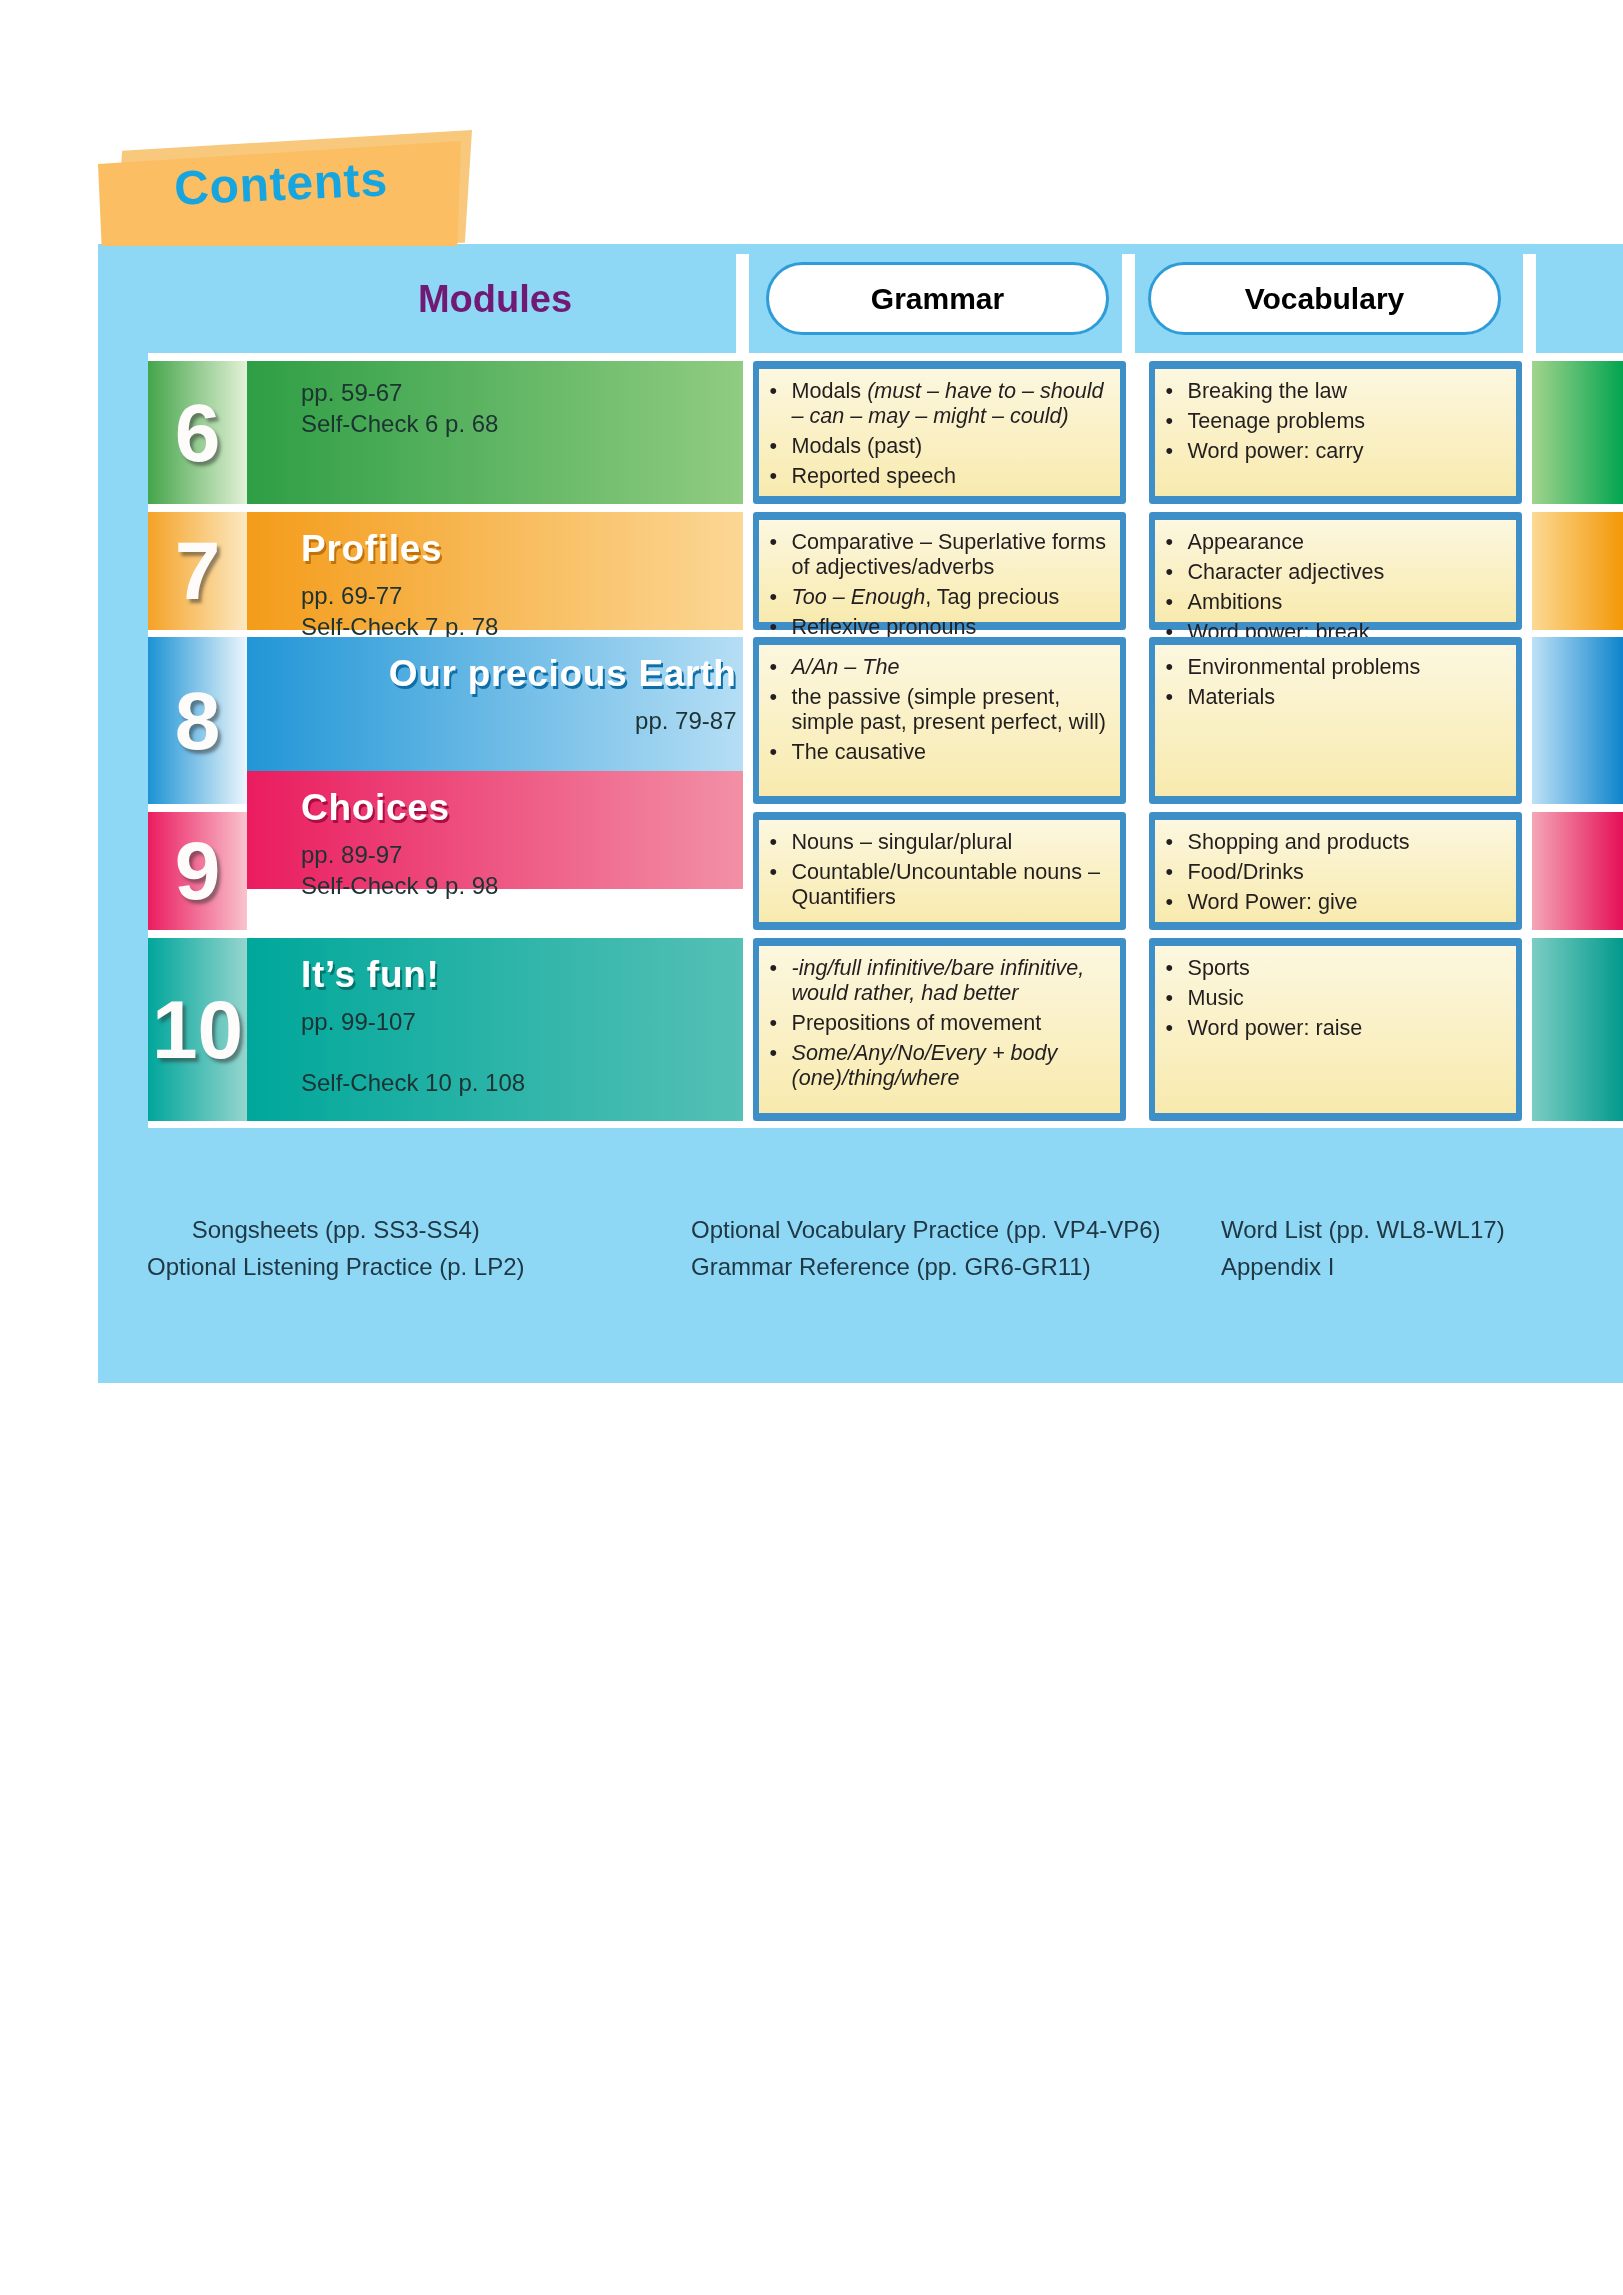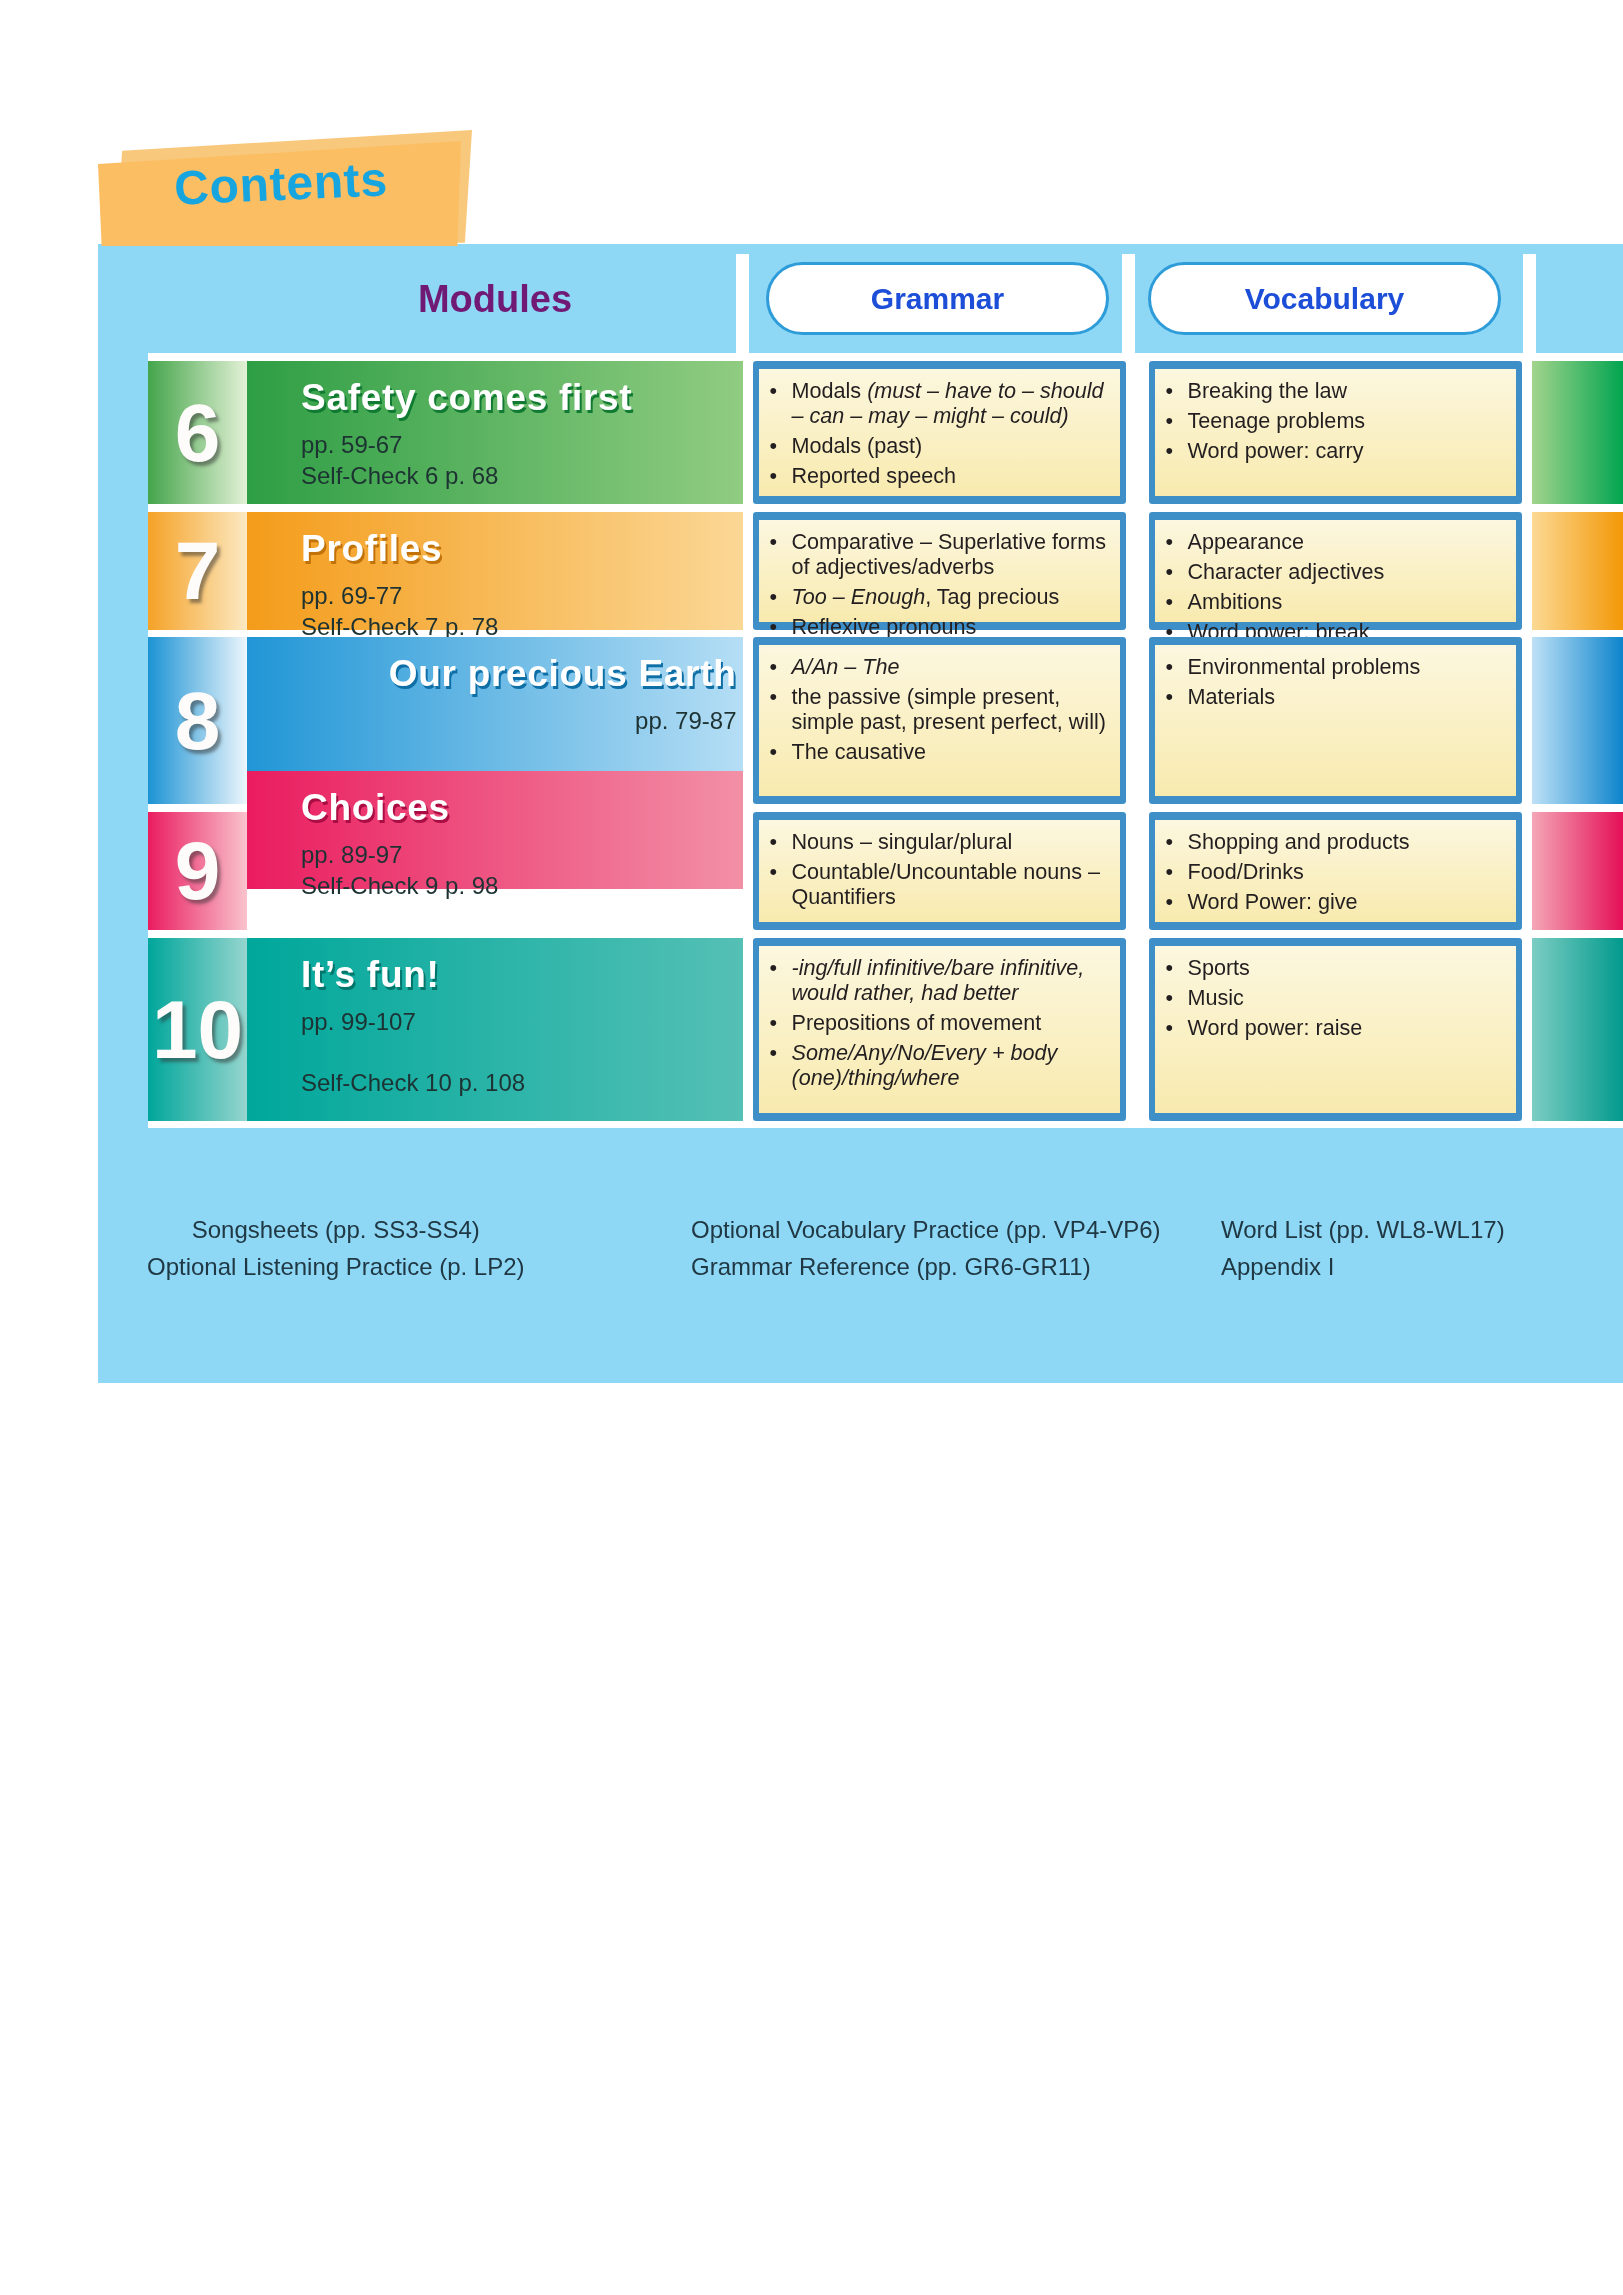--- a/index.html
+++ b/index.html
@@ -19,21 +19,21 @@
                   font-size:48px;font-weight:bold;color:#17A5E0;
                   transform:rotate(-2.5deg);letter-spacing:0.7px;}
 
   
   .hgap{top:254px;height:99px;width:13px;background:#fff;}
   .hgap1{left:736px;} .hgap2{left:1122px;} .hgap3{left:1523px;}
   .modules-header{left:247px;top:278px;width:496px;text-align:center;
                   font-size:38px;font-weight:bold;color:#701a75;}
   .pill{top:262px;height:73px;background:#fff;border:3.3px solid #2E9CD8;
         border-radius:39px;display:flex;align-items:center;justify-content:center;
-        color:#1d4ed8;font-weight:bold;font-size:30px;box-sizing:border-box;}
+        color:#000000;font-weight:bold;font-size:30px;box-sizing:border-box;}
   .pill-grammar{left:766px;width:343px;}
   .pill-vocab{left:1148px;width:353px;}
 
   
   .table-bg{left:148px;top:353px;width:1476px;height:775px;background:#fff;}
   .cell{position:absolute;box-sizing:border-box;}
 
   .theme-green {--numg:linear-gradient(90deg,#44A54B,#E3F1D6);--titg:linear-gradient(90deg,#2E9E44,#90CC82);--strg:linear-gradient(90deg,#A2D48C,#00A44F);--sh:#117A32;}
   .theme-orange{--numg:linear-gradient(90deg,#F5A227,#FCE9C2);--titg:linear-gradient(90deg,#F49C1A,#FBD795);--strg:linear-gradient(90deg,#FCD994,#F39705);--sh:#C17209;}
   .theme-blue  {--numg:linear-gradient(90deg,#1C93D4,#ECF6FC);--titg:linear-gradient(90deg,#2196D6,#B5DEF5);--strg:linear-gradient(90deg,#BEE1F7,#0B83CB);--sh:#0E6EA6;}
@@ -84,21 +84,20 @@
   <div class="abs pill pill-vocab">
     <span>Vocabulary</span>
   </div>
 
   <div class="abs table-bg"></div>
   <div id="rows">
       <div class="cell num theme-green" style="left: 148px; top: 361px; width: 99px; height: 143px;">
         <span class="numtext">6</span>
       </div>
       <div class="cell titlecell theme-green" style="left: 247px; top: 361px; width: 496px; height: 143px;">
-        <div class="mtitle">Safety comes first</div>
         <div class="mpages">pp. 59-67</div>
         <div class="mcheck">Self-Check 6 p. 68</div>
       </div>
       <div class="cell box theme-green" style="left: 753px; top: 361px; width: 373px; height: 143px;">
         <div class="bullet">
           <span class="dot">•</span>
           <span class="btext"><span>Modals </span><span class="it">(must – have to – should – can – may – might – could)</span></span>
         </div>
         <div class="bullet">
           <span class="dot">•</span>

